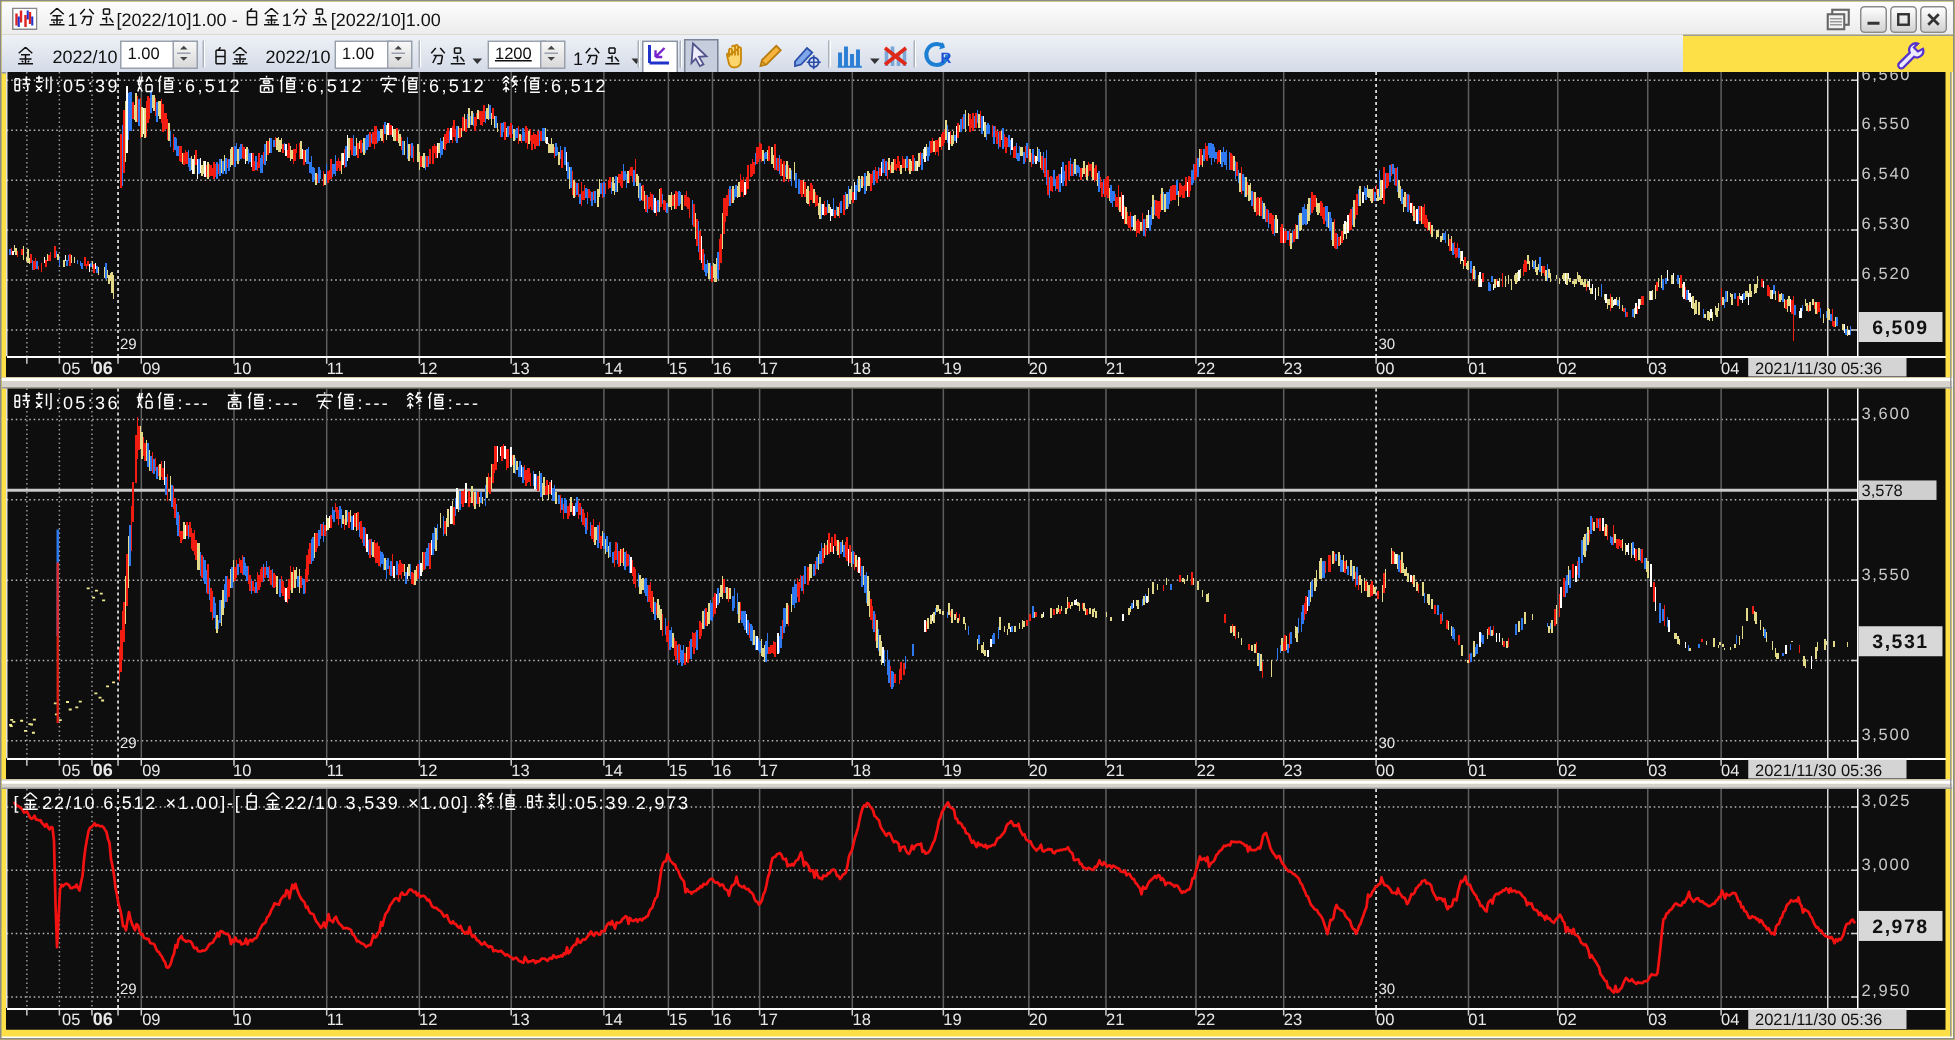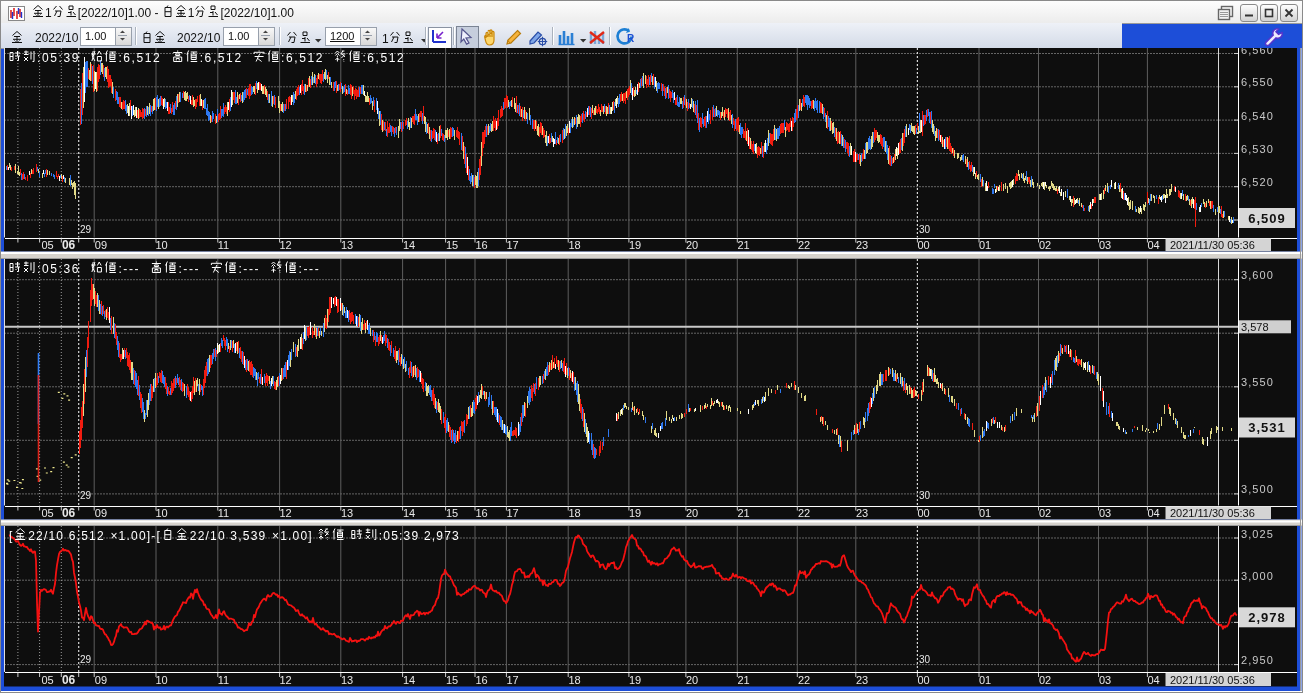--- a/index.html
+++ b/index.html
@@ -1,12 +1,12 @@
 <!DOCTYPE html>
-<html><head><meta charset="utf-8"><style>html,body{margin:0;padding:0;background:#888;}#win{position:relative;width:1303px;height:693px;background:#1d4ed8;overflow:hidden;font-family:"Liberation Sans",sans-serif;box-sizing:border-box;border:1px solid #8a8a8a;}</style></head><body>
+<html><head><meta charset="utf-8"><style>html,body{margin:0;padding:0;background:#888;}#win{position:relative;width:1303px;height:693px;background:#fde047;overflow:hidden;font-family:"Liberation Sans",sans-serif;box-sizing:border-box;border:1px solid #8a8a8a;}</style></head><body>
 <div id="win">
     <div style="position:absolute;left:0;top:0;width:1303px;height:22px;background:linear-gradient(#fdfdfd,#ececec);border-bottom:1px solid #9a9a9a;">
       <div style="position:absolute;left:7px;top:3px"><svg width="17" height="15" style="vertical-align:-3px">
           <rect x="0.5" y="0.5" width="16" height="14" fill="#fff" stroke="#888"></rect>
           <path d="M3 4V12M6 2V10M9 5V13M12 3V11" stroke="#d22" stroke-width="1.6"></path>
           <path d="M4.5 6V13M10.5 2V8M13.5 6V12" stroke="#23c" stroke-width="1.4"></path>
         </svg></div>
       <div style="position:absolute;left:31px;top:4px;font:12px 'Liberation Sans',sans-serif;color:#111;"><svg width="13" height="14" style="vertical-align:-2px">
           <path d="M6.0 0.5L1.5 4.5M6.0 0.5L10.5 4.5M3.0 5.5L9.0 5.5M2.0 8.3L10.0 8.3M1.0 11.5L11.0 11.5M6.0 5.5L6.0 11.5M3.5 9.5L4.5 10.5M8.5 9.5L7.5 10.5" stroke="#111" stroke-width="1.0" fill="none"></path>
         </svg><span>1</span><svg width="26" height="14" style="vertical-align:-2px">

